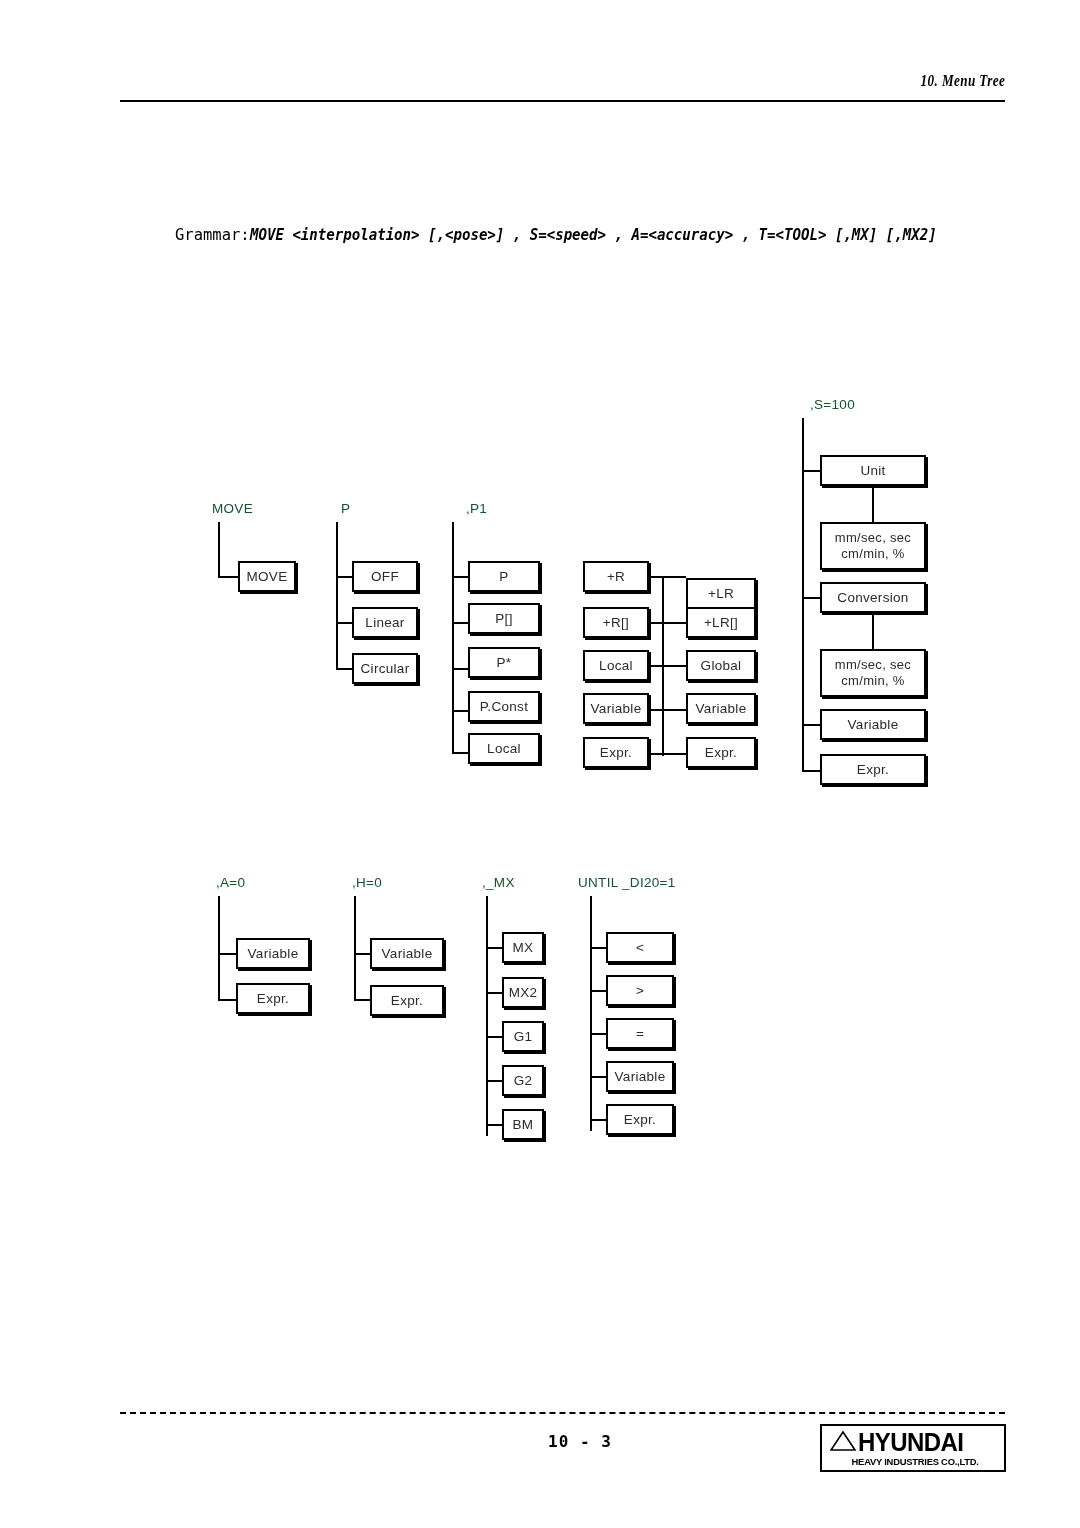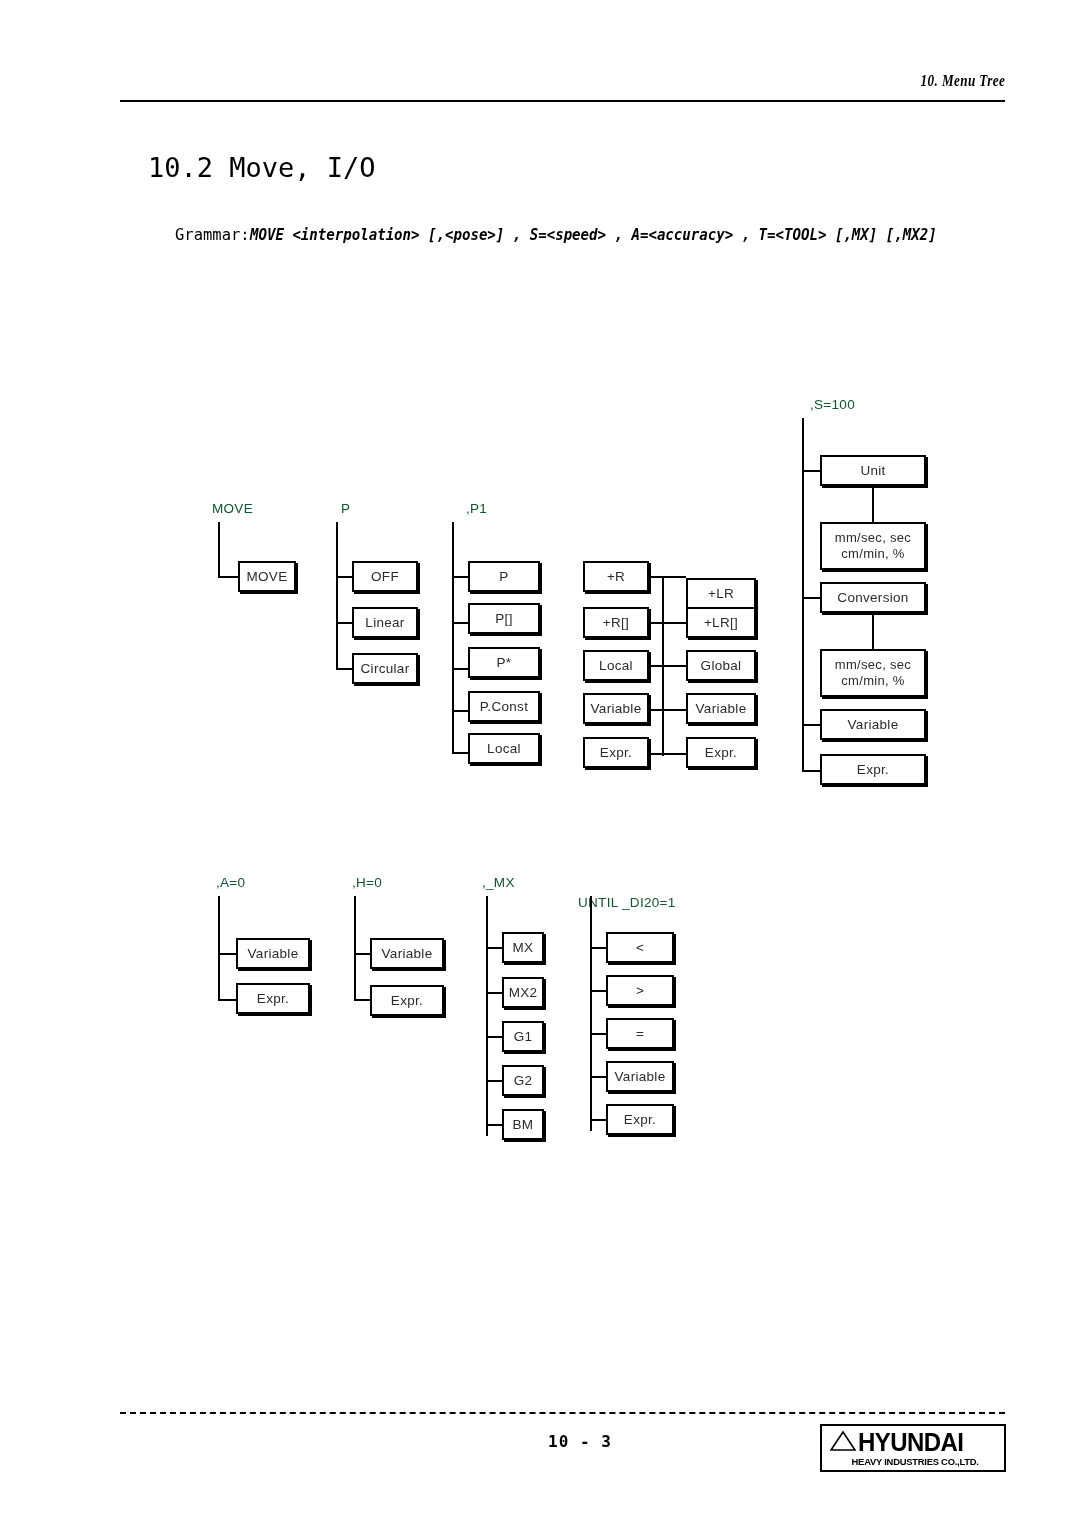--- a/index.html
+++ b/index.html
@@ -171,21 +171,20 @@
   }
 </style>
 </head>
 <body>
 
 <div id="page">
 
   <div class="header-title">10. Menu Tree</div>
   <div class="header-rule"></div>
 
-  <div class="section-title">10.2 Move, I/O</div>
 
   <div class="grammar" id="grammar-move-1">
     <span class="lbl">Grammar:</span><span class="code">MOVE &lt;interpolation&gt; [,&lt;pose&gt;] , S=&lt;speed&gt; , A=&lt;accuracy&gt; , T=&lt;TOOL&gt; [,MX] [,MX2]</span>
   </div>
 
   <div class="col-label" style="left:212px; top:501px;">MOVE</div>
   <div class="vline" style="left:218px; top:522px; height:56px;"></div>
   <div class="hline" style="left:218px; top:576px; width:22px;"></div>
   <div class="node" style="left:238px; top:561px; width:58px; height:31px;">MOVE</div>
 
@@ -279,21 +278,21 @@
   <div class="hline" style="left:486px; top:992px; width:18px;"></div>
   <div class="hline" style="left:486px; top:1036px; width:18px;"></div>
   <div class="hline" style="left:486px; top:1080px; width:18px;"></div>
   <div class="hline" style="left:486px; top:1124px; width:18px;"></div>
   <div class="node" style="left:502px; top:932px; width:42px; height:31px;">MX</div>
   <div class="node" style="left:502px; top:977px; width:42px; height:31px;">MX2</div>
   <div class="node" style="left:502px; top:1021px; width:42px; height:31px;">G1</div>
   <div class="node" style="left:502px; top:1065px; width:42px; height:31px;">G2</div>
   <div class="node" style="left:502px; top:1109px; width:42px; height:31px;">BM</div>
 
-  <div class="col-label" style="left:578px; top:875px;margin-top:20px;">UNTIL _DI20=1</div>
+  <div class="col-label" style="left:578px; top:875px;">UNTIL _DI20=1</div>
   <div class="vline" style="left:590px; top:896px; height:235px;"></div>
   <div class="hline" style="left:590px; top:947px; width:18px;"></div>
   <div class="hline" style="left:590px; top:990px; width:18px;"></div>
   <div class="hline" style="left:590px; top:1033px; width:18px;"></div>
   <div class="hline" style="left:590px; top:1076px; width:18px;"></div>
   <div class="hline" style="left:590px; top:1119px; width:18px;"></div>
   <div class="node" style="left:606px; top:932px; width:68px; height:31px;">&lt;</div>
   <div class="node" style="left:606px; top:975px; width:68px; height:31px;">&gt;</div>
   <div class="node" style="left:606px; top:1018px; width:68px; height:31px;">=</div>
   <div class="node" style="left:606px; top:1061px; width:68px; height:31px;">Variable</div>

